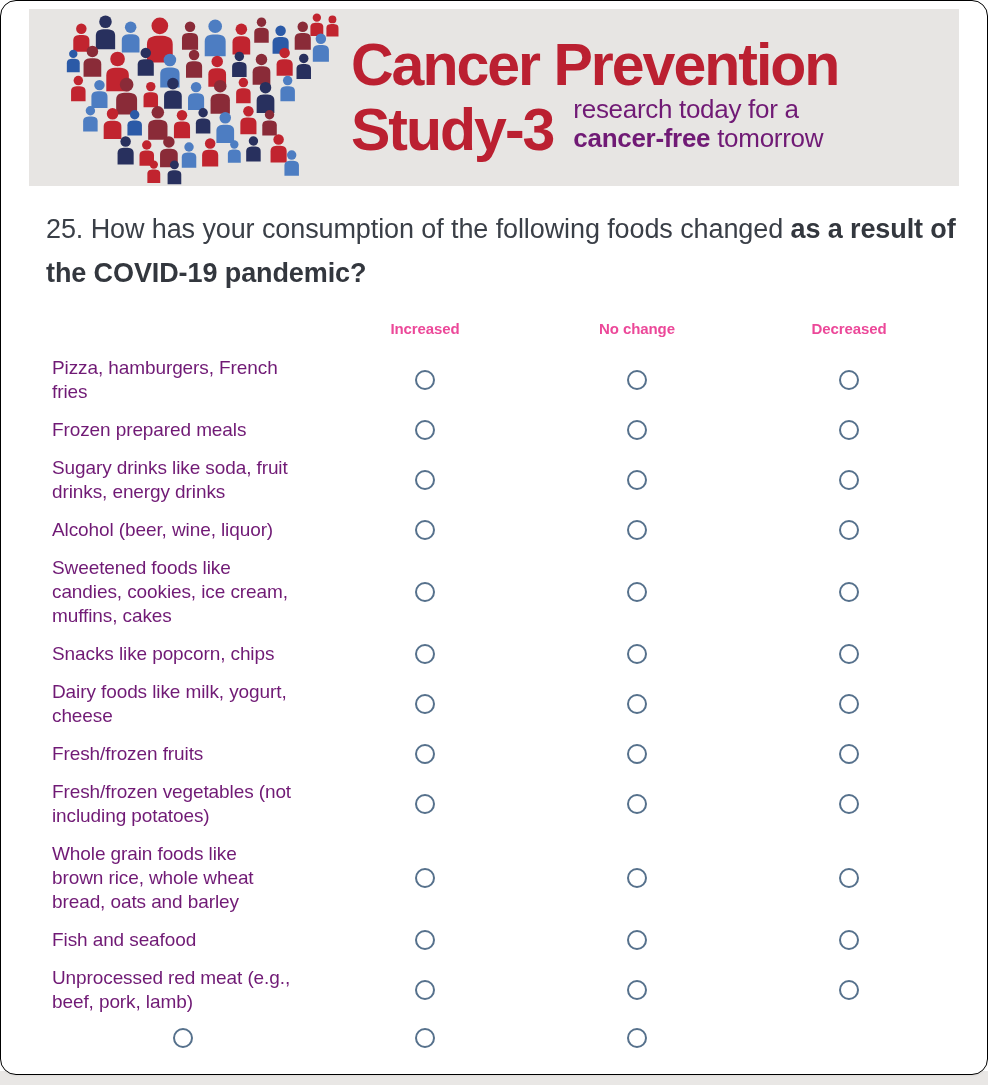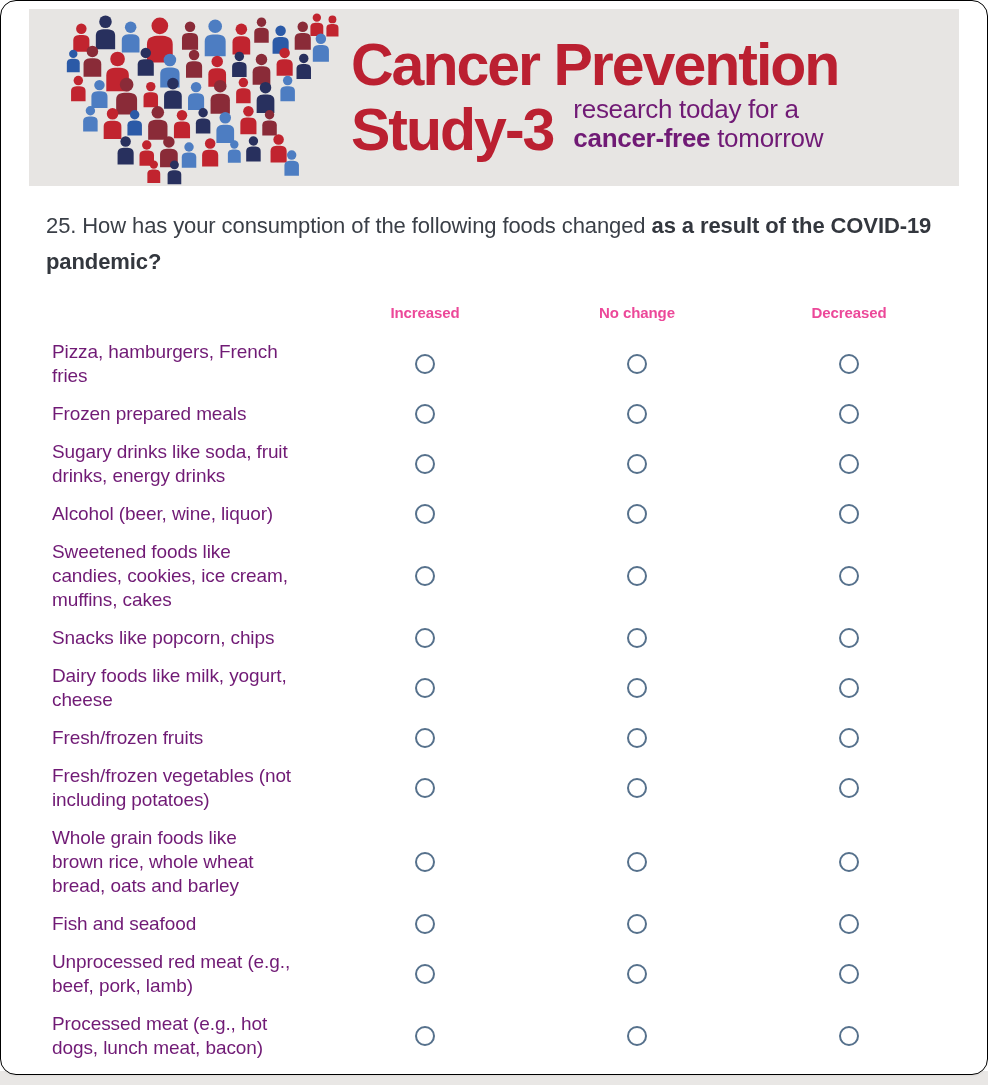--- a/index.html
+++ b/index.html
@@ -53,21 +53,21 @@
     margin-left: 20px; margin-bottom: 7px;
     color: #701a75; font-size: 26px; line-height: 1.1;
     letter-spacing: -0.3px;
   }
   .tagline .bold { font-weight: bold; }
 
   
   .question {
     margin: 22px 30px 0 45px;
     max-width: 912px;
-    font-size: 22px;
+    font-size: 27px;
     line-height: 1.62;
     color: #3a3f47;
     letter-spacing: -0.1px;
   }
   .question .bold { font-weight: bold; color: #33373e; }
 
   
   .grid {
     display: grid;
     grid-template-columns: 272px 212px 212px 212px;
@@ -335,21 +335,20 @@
           <span class="radio" role="radio"></span>
         </div>
       <div class="cell">
           <span class="radio" role="radio"></span>
         </div>
       <div class="cell">
           <span class="radio" role="radio"></span>
         </div>
     </div>
     <div class="grid row">
-      <div class="row-label">Processed meat (e.g., hot dogs, lunch meat, bacon)</div>
       <div class="cell">
           <span class="radio" role="radio"></span>
         </div>
       <div class="cell">
           <span class="radio" role="radio"></span>
         </div>
       <div class="cell">
           <span class="radio" role="radio"></span>
         </div>
     </div>

